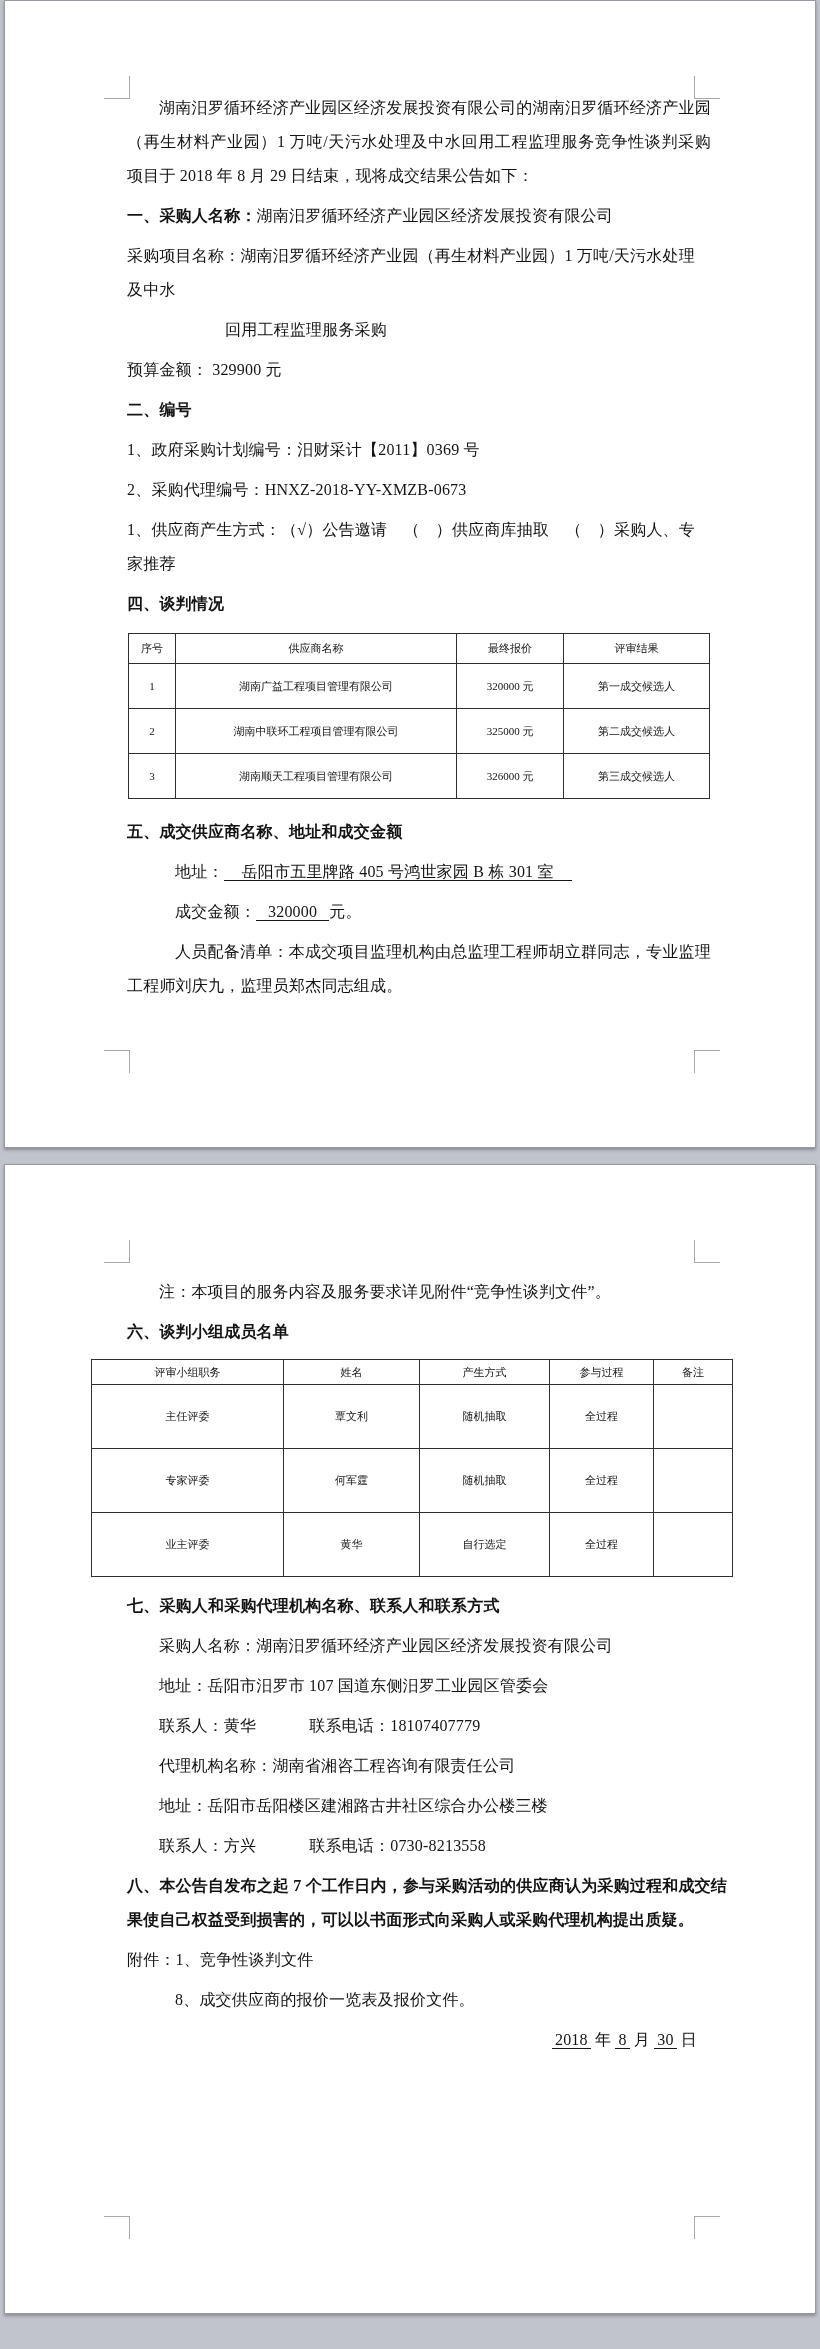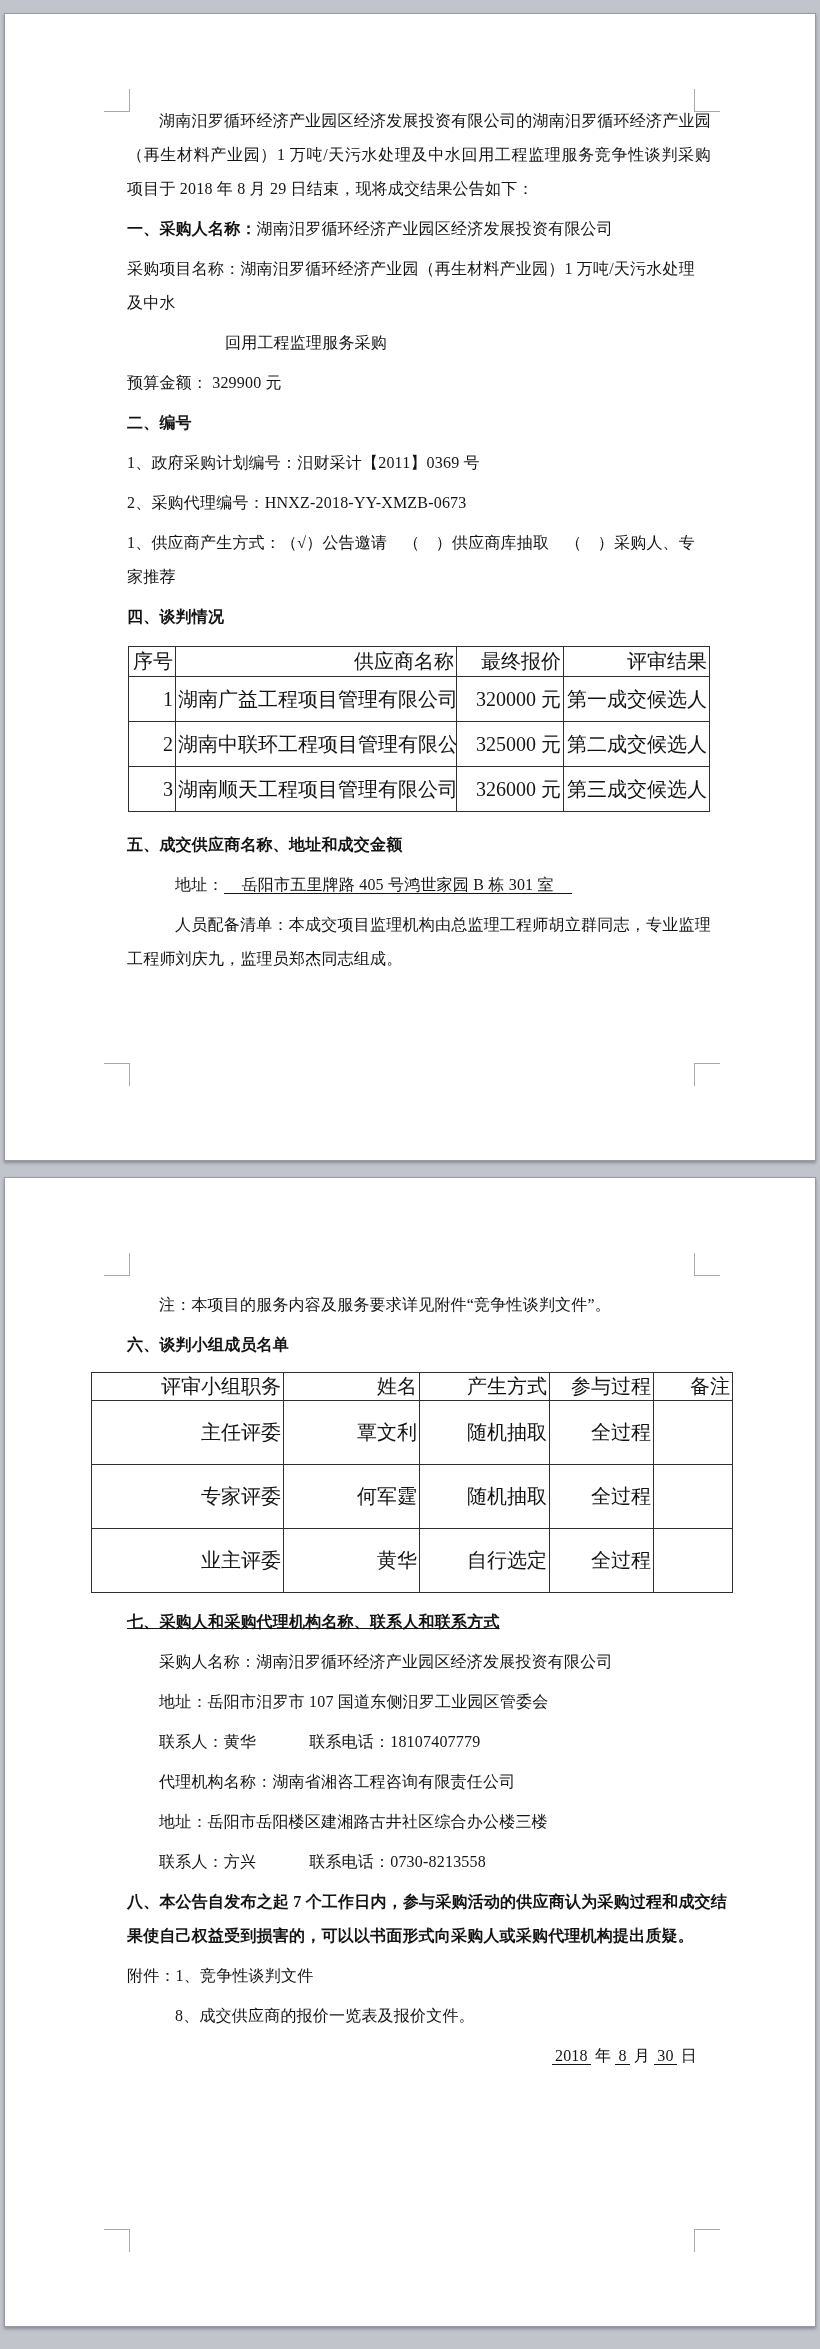--- a/index.html
+++ b/index.html
@@ -3,21 +3,21 @@
 <meta charset="utf-8">
 <style>
   html,body{margin:0;padding:0;}
   body{
     width:820px;height:2349px;
     background:#c2c4cc;
     font-family:"Liberation Serif","DejaVu Serif",serif;
     color:#141414;
     overflow:hidden;
   }
-  .canvas{width:820px;padding-top:13px;}
+  .canvas{width:820px;}
   .page{
     position:relative;
     width:812px;margin:0 auto;
     background:#ffffff;
     border:1px solid #989aa2;
     box-sizing:border-box;
     box-shadow:0 2px 3px rgba(70,72,84,.45);
   }
   .page1{height:1148px;padding:90px 104px 0 122px;}
   .page2{height:1150px;margin-top:16px;padding:110px 88px 0 122px;}
@@ -37,31 +37,31 @@
   .just{text-align:justify;}
   .u{border-bottom:1px solid #141414;}
   .u.pad{padding:0 18px;}
   .u.pad-sm{padding:0 12px;}
   .u.pad-xs{padding:0 3px;}
   .phone{margin-left:53px;}
 
   table{border-collapse:collapse;table-layout:fixed;}
   th,td{
     border:1px solid #2f2f2f;
-    font-weight:normal;font-size:20px;text-align:right;
+    font-weight:normal;font-size:11px;text-align:center;
     vertical-align:middle;overflow:hidden;white-space:nowrap;
     padding:0 2px;box-sizing:border-box;
   }
   table.t1{width:581px;margin:12px 0 16px 1px;}
   table.t1 th{height:30px;}
   table.t1 td{height:45px;}
   table.t2{width:641px;margin:10px 0 4px -36px;}
   table.t2 th{height:25px;}
   table.t2 td{height:64px;}
-  .sec7{margin-top:12px;text-decoration:underline;}
+  .sec7{margin-top:12px;}
   .date-line{text-align:right;margin-top:6px;padding-right:30px;}
 </style>
 </head>
 <body>
 
 <div class="canvas">
 
   <div class="page page1">
     <div class="mark tl"></div>
     <div class="mark tr"></div>
@@ -120,20 +120,21 @@
           <td>第三成交候选人</td>
         </tr>
       </tbody>
     </table>
 
     <p class="bold">五、成交供应商名称、地址和成交金额</p>
 
 
     <p class="indent3"><span>地址：</span><span class="u pad">岳阳市五里牌路 405 号鸿世家园 B 栋 301 室</span></p>
 
+    <p class="indent3"><span>成交金额：</span><span class="u pad-sm">320000</span><span>元。</span></p>
 
     <p class="indent3 just">人员配备清单：本成交项目监理机构由总监理工程师胡立群同志，专业监理工程师刘庆九，监理员郑杰同志组成。</p>
   </div>
 
   <div class="page page2">
     <div class="mark tl"></div>
     <div class="mark tr"></div>
     <div class="mark bl"></div>
     <div class="mark br"></div>
 

